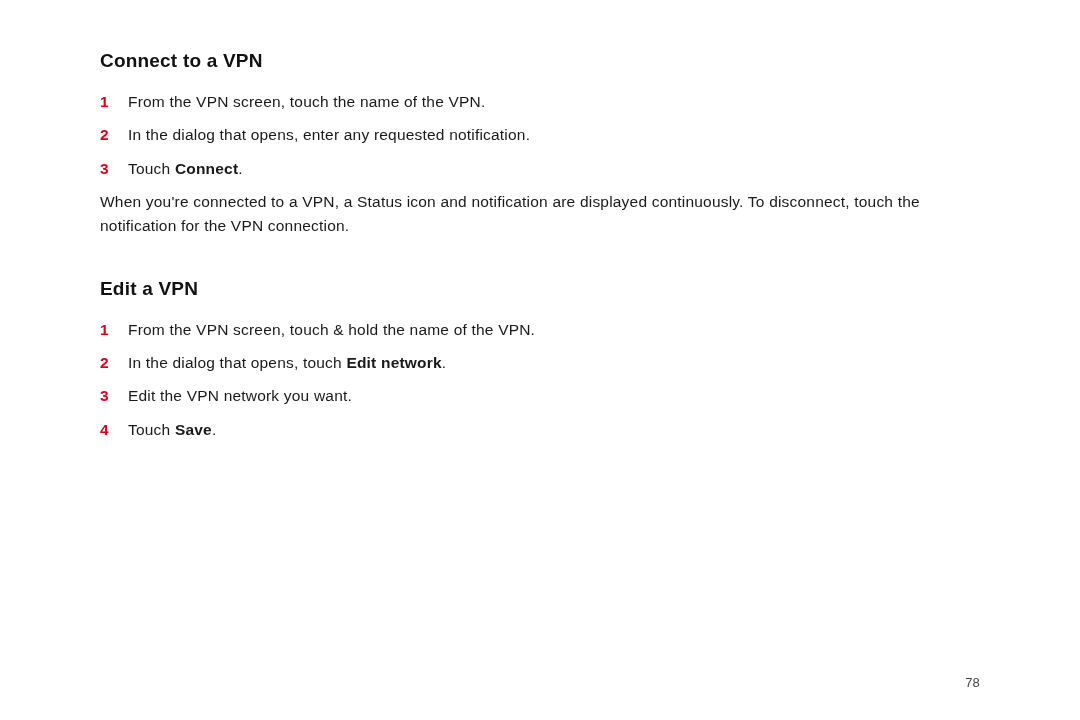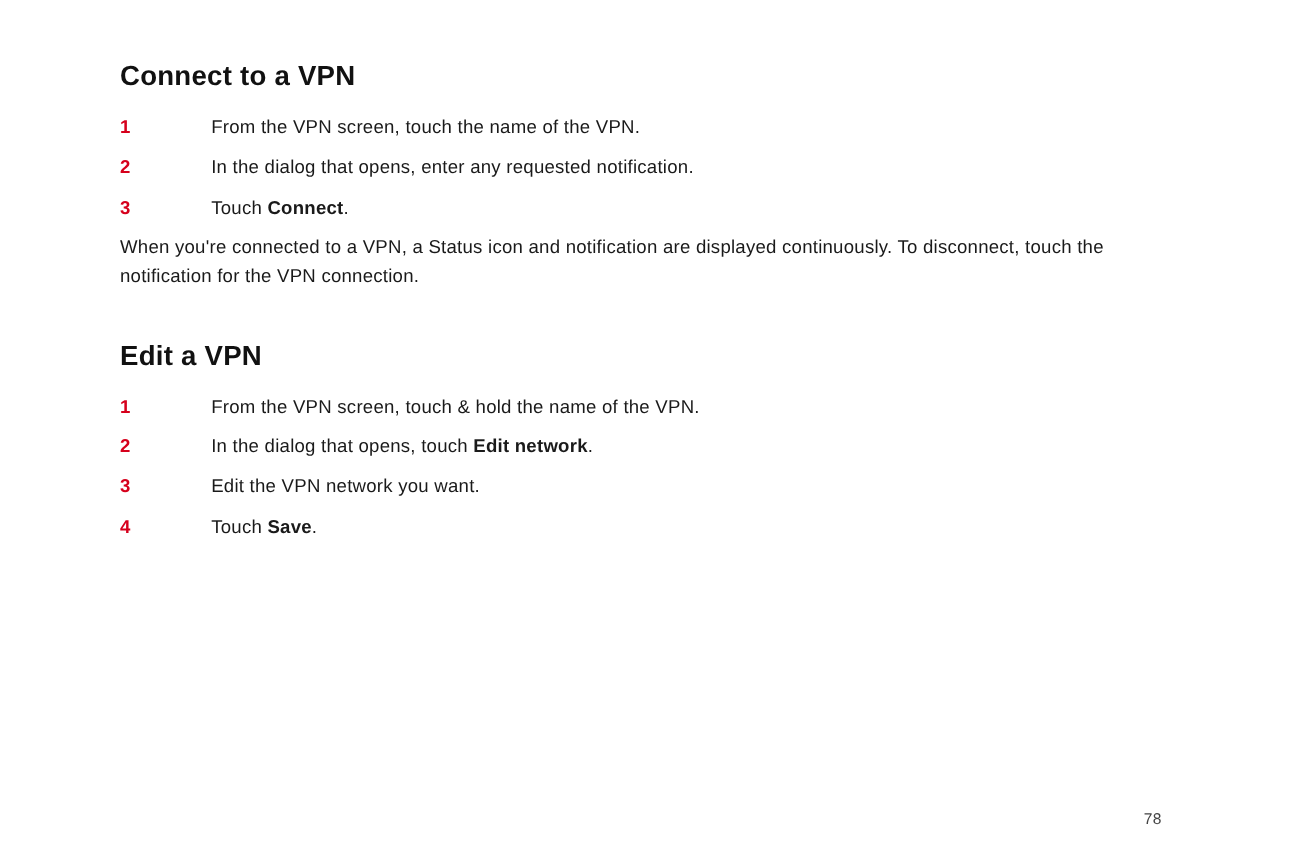--- a/index.html
+++ b/index.html
@@ -7,53 +7,52 @@
       width: 1080px;
       height: 720px;
       background: #ffffff;
       font-family: Arial, Helvetica, sans-serif;
       color: #1a1a1a;
       padding: 50px 100px 30px 100px;
       position: relative;
       letter-spacing: 0.2px;
     }
     .section-heading {
-      font-size: 23px;
+      font-size: 19px;
       font-weight: 700;
       margin-bottom: 18px;
       color: #111;
     }
     .step-row {
       display: flex;
       align-items: flex-start;
       margin-bottom: 10px;
       font-size: 15.5px;
       line-height: 1.5;
     }
     .step-num {
       color: #d6001c;
       font-weight: 700;
       width: 28px;
       flex-shrink: 0;
     }
     .step-text {
       flex: 1;
-      margin-left: 48px;
     }
     .paragraph {
       font-size: 15.5px;
       line-height: 1.55;
       margin-top: 6px;
       margin-bottom: 40px;
     }
     .bold { font-weight: 700; }
     .page-number {
       position: absolute;
       bottom: 30px;
-      right: 112px;
+      right: 100px;
       font-size: 13px;
       color: #444;
     }
     .section-gap { margin-top: 22px; }
   </style>
 </head>
 <body>
 
 <h2 class="section-heading">Connect to a VPN</h2>
 

